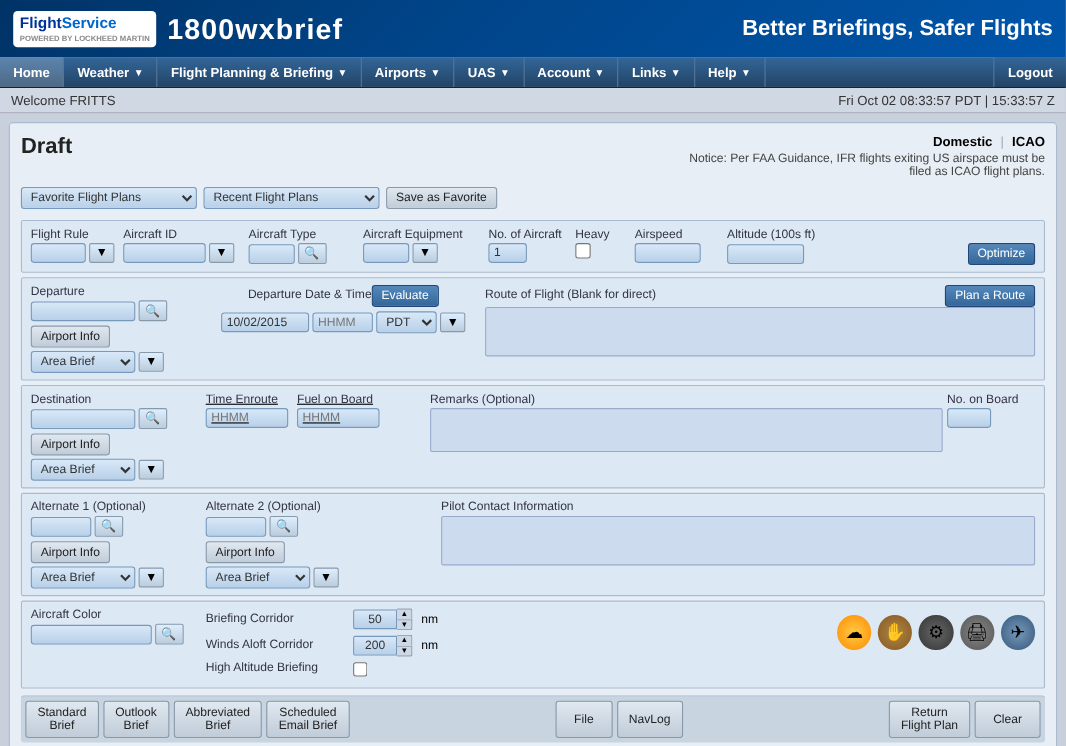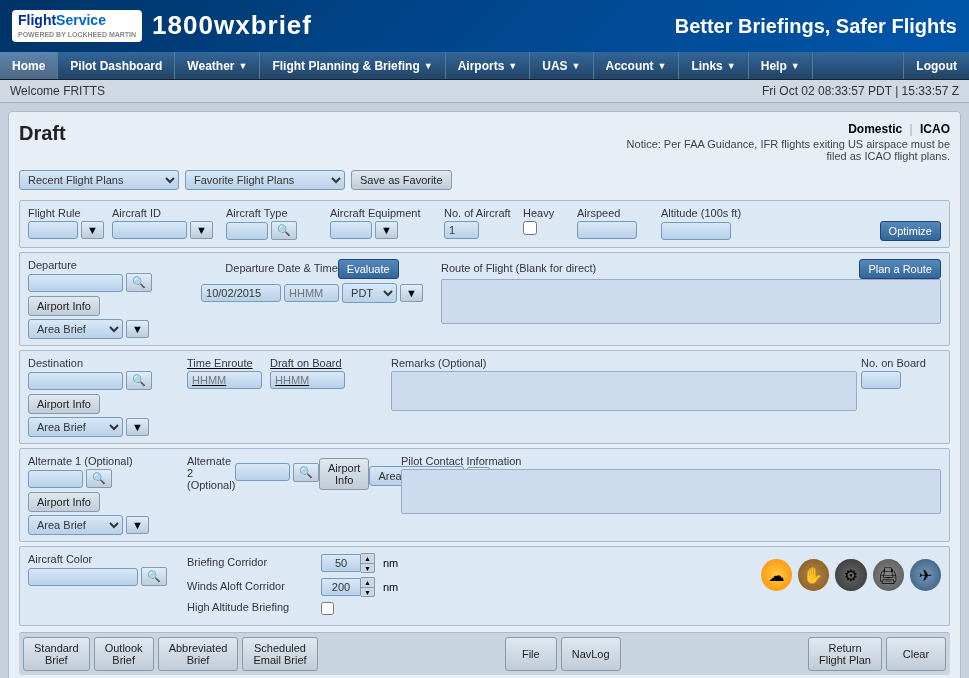--- a/index.html
+++ b/index.html
@@ -267,21 +267,21 @@
     .col-departure { display: flex; flex-direction: column; width: 155px; }
     .col-dep-datetime { display: flex; flex-direction: column; width: 250px; align-items: center; }
     .col-route { flex: 1; display: flex; flex-direction: column; }
 
     .col-dest { display: flex; flex-direction: column; width: 155px; }
     .col-dest-times { display: flex; flex-direction: column; width: 200px; text-decoration: underline; }
     .col-remarks { flex: 1; display: flex; flex-direction: column; }
     .col-noboard { display: flex; flex-direction: column; width: 80px; }
 
     .col-alt1 { display: flex; flex-direction: column; width: 155px; justify-content: flex-end; }
-    .col-alt2 { display: flex; flex-direction: row; width: 200px; }
+    .col-alt2 { display: flex; flex-direction: column; width: 200px; }
     .col-pilot { flex: 1; display: flex; flex-direction: column; }
 
     .col-color { display: flex; flex-direction: column; width: 155px; }
     .col-corridor { flex: 1; display: flex; flex-direction: column; }
     .col-icons { display: flex; flex-direction: column; width: 180px; justify-content: flex-end; }
   </style>
 </head>
 <body>
 
 <div class="header">
@@ -290,21 +290,20 @@
       <span style="color:#003399;font-size:14px;font-weight:bold;">Flight<span style="color:#0066cc">Service</span></span><br>
       <span style="color:#888;font-size:7px;">POWERED BY LOCKHEED MARTIN</span>
     </div>
     <div class="logo-text">1800wxbrief</div>
   </div>
   <div class="tagline">Better Briefings, Safer Flights</div>
 </div>
 
 <div class="nav">
   <div class="nav-item active">Home</div>
-  <div class="nav-item">Pilot Dashboard</div>
   <div class="nav-item">Weather <span class="arrow">▼</span></div>
   <div class="nav-item">Flight Planning &amp; Briefing <span class="arrow">▼</span></div>
   <div class="nav-item">Airports <span class="arrow">▼</span></div>
   <div class="nav-item">UAS <span class="arrow">▼</span></div>
   <div class="nav-item">Account <span class="arrow">▼</span></div>
   <div class="nav-item">Links <span class="arrow">▼</span></div>
   <div class="nav-item">Help <span class="arrow">▼</span></div>
   <div class="nav-logout">Logout</div>
 </div>
 
@@ -323,24 +322,24 @@
           <strong>Domestic</strong>
           <span class="pipe">|</span>
           <strong>ICAO</strong>
         </div>
         <div class="notice-text">Notice: Per FAA Guidance, IFR flights exiting US airspace must be filed as ICAO flight plans.</div>
       </div>
     </div>
 
     <div class="plan-row">
       <select class="large-select">
-        <option>Recent Flight Plans</option>
+        <option>Favorite Flight Plans</option>
       </select>
       <select class="large-select">
-        <option>Favorite Flight Plans</option>
+        <option>Recent Flight Plans</option>
       </select>
       <button class="btn">Save as Favorite</button>
     </div>
 
     <div class="section-row" style="align-items:flex-start;">
 
       <div class="field-group" style="width:80px;">
         <div class="field-label">Flight Rule</div>
         <div class="inline-row">
           <input type="text" class="flight-rule-input" style="width: 50px;">
@@ -458,21 +457,21 @@
         </div>
       </div>
 
       <div class="col-dest-times" style="width:200px;">
         <div style="display:flex; gap:8px;">
           <div class="field-group">
             <div class="field-label">Time Enroute</div>
             <input type="text" style="width: 75px;" placeholder="HHMM">
           </div>
           <div class="field-group">
-            <div class="field-label">Draft on Board</div>
+            <div class="field-label">Fuel on Board</div>
             <input type="text" style="width: 75px;" placeholder="HHMM">
           </div>
         </div>
       </div>
 
       <div class="col-remarks">
         <div class="field-label">Remarks (Optional)</div>
         <textarea class="remarks-box" style=""></textarea>
       </div>
 

